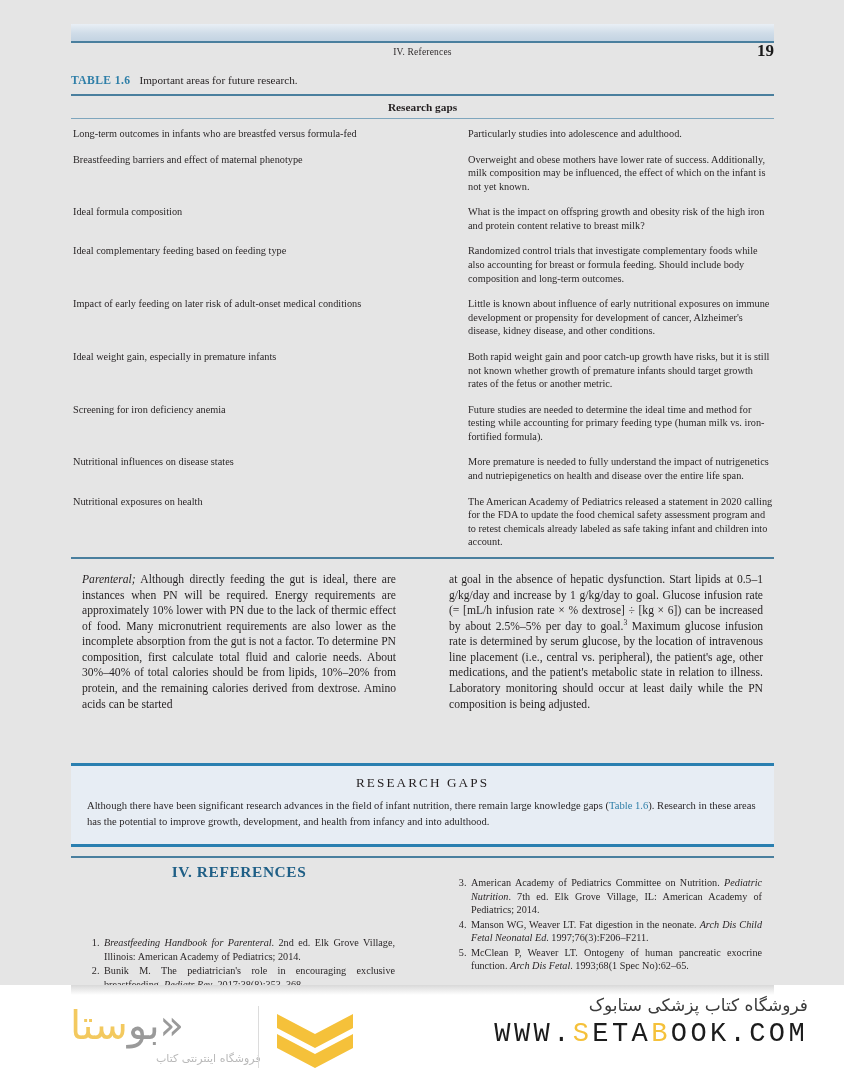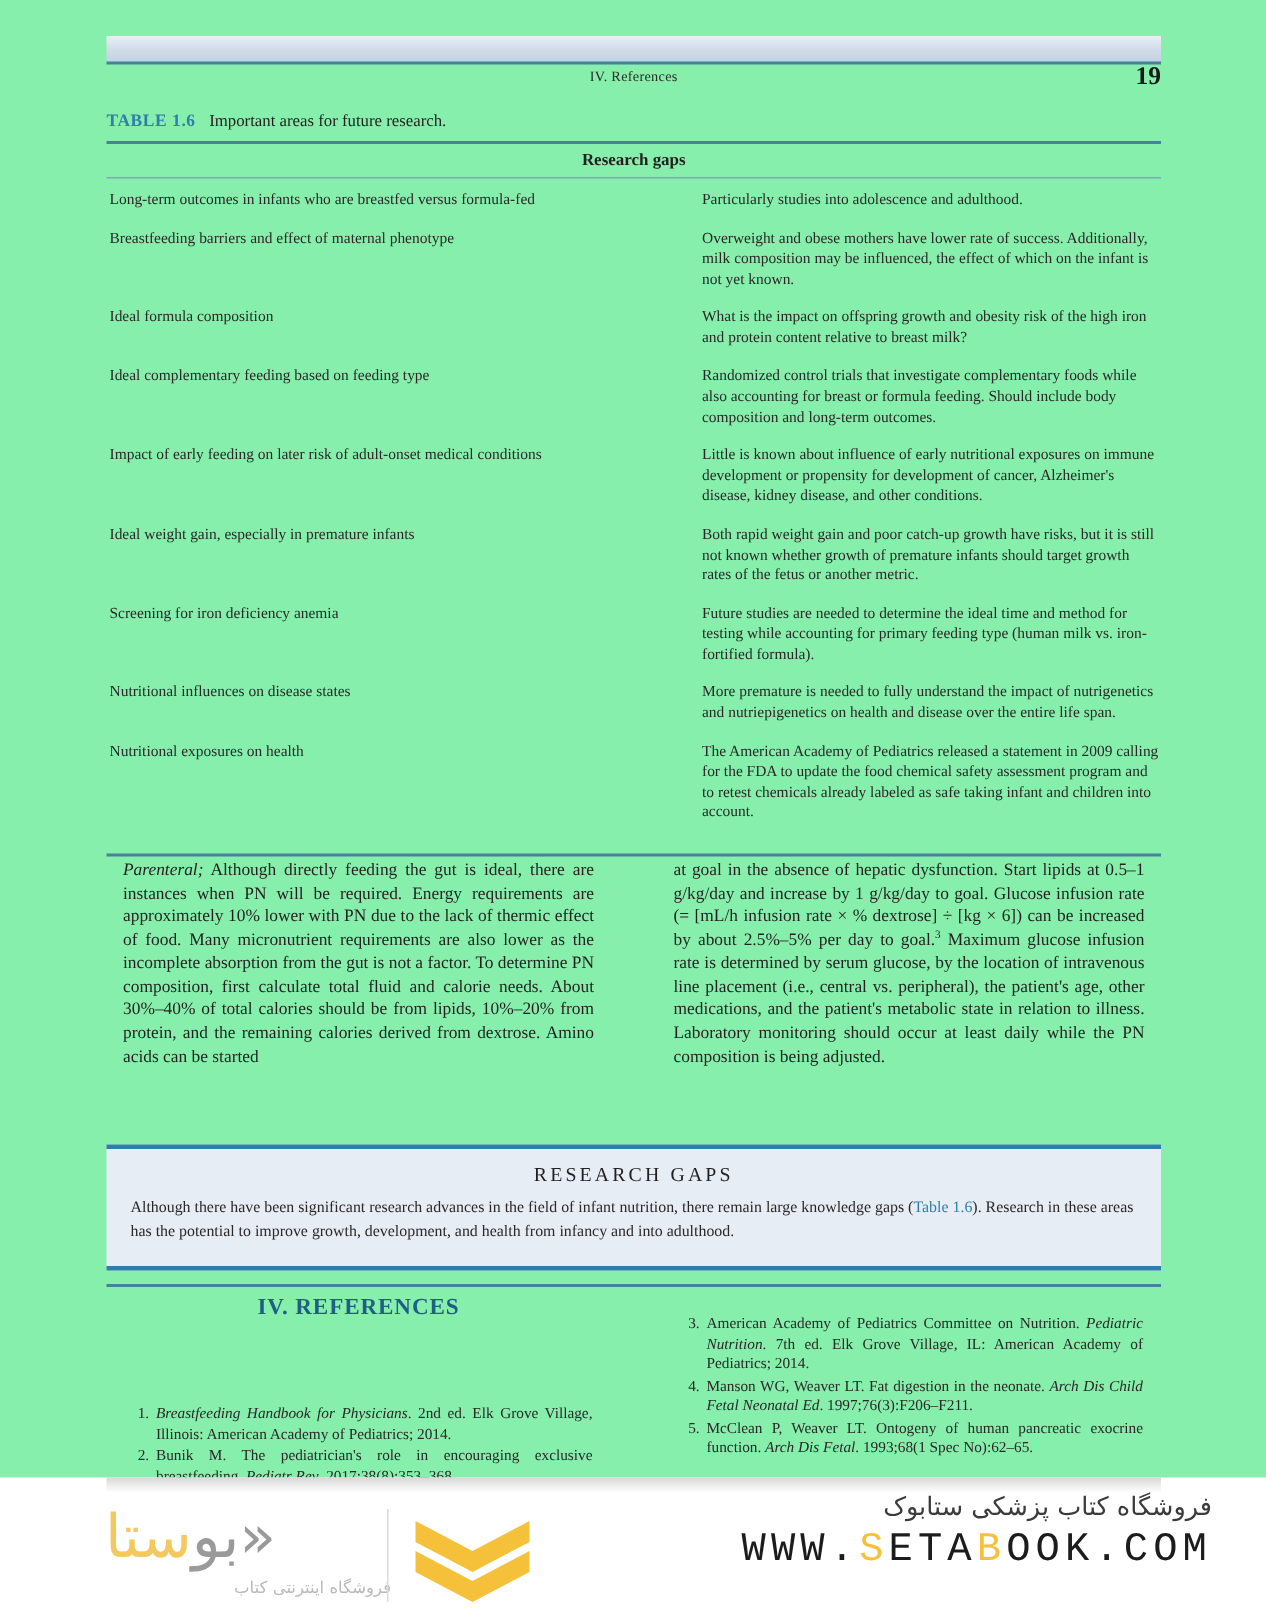--- a/index.html
+++ b/index.html
@@ -14,21 +14,21 @@
     font-family: "Liberation Serif", "DejaVu Serif", serif;
     color: #231f20;
     overflow: hidden;
   }
 
   .page {
     position: absolute;
     left: 0; top: 0;
     width: 844px;
     height: 1080px;
-    background: #86efac;
+    background: #e5e5e5;
   }
 
   
   .top-bar-wrap {
     position: absolute;
     left: 71px;
     top: 24px;
     width: 703px;
   }
   .top-bar {
@@ -115,21 +115,21 @@
   }
   table.gaps td.c1 {
     width: 375px;
     padding-right: 14px;
     padding-left: 2px;
   }
   table.gaps td.c2 {
     padding-left: 6px;
   }
   table.gaps tr:first-child td { padding-top: 8px; }
-  table.gaps tr:last-child td { padding-bottom: 20px; }
+  table.gaps tr:last-child td { padding-bottom: 8px; }
 
   
   .body-cols {
     position: absolute;
     left: 71px;
     top: 561px;
     width: 703px;
     display: flex;
     gap: 31px;
   }
@@ -346,21 +346,21 @@
           <tr>
             <td class="c1">Screening for iron deficiency anemia</td>
             <td class="c2">Future studies are needed to determine the ideal time and method for testing while accounting for primary feeding type (human milk vs. iron-fortified formula).</td>
           </tr>
           <tr>
             <td class="c1">Nutritional influences on disease states</td>
             <td class="c2">More premature is needed to fully understand the impact of nutrigenetics and nutriepigenetics on health and disease over the entire life span.</td>
           </tr>
           <tr>
             <td class="c1">Nutritional exposures on health</td>
-            <td class="c2">The American Academy of Pediatrics released a statement in 2009 calling for the FDA to update the food chemical safety assessment program and to retest chemicals already labeled as safe taking infant and children into account.</td>
+            <td class="c2">The American Academy of Pediatrics released a statement in 2020 calling for the FDA to update the food chemical safety assessment program and to retest chemicals already labeled as safe taking infant and children into account.</td>
           </tr>
         </tbody>
     </table>
     <div class="rule-thick"></div>
   </div>
 
   <div class="body-cols">
     <div class="col">
       <p><span class="ital">Parenteral;</span><span> Although directly feeding the gut is ideal, there are instances when PN will be required. Energy requirements are approximately 10% lower with PN due to the lack of thermic effect of food. Many micronutrient requirements are also lower as the incomplete absorption from the gut is not a factor. To determine PN composition, first calculate total fluid and calorie needs. About 30%‒40% of total calories should be from lipids, 10%‒20% from protein, and the remaining calories derived from dextrose. Amino acids can be started</span></p>
     </div>
@@ -372,21 +372,21 @@
   <div class="rg-box">
     <div class="rg-title">RESEARCH GAPS</div>
     <div class="rg-text"><span>Although there have been significant research advances in the field of infant nutrition, there remain large knowledge gaps (</span><span class="xref">Table 1.6</span><span>). Research in these areas has the potential to improve growth, development, and health from infancy and into adulthood.</span></div>
   </div>
 
   <div class="ref-rule"></div>
   <div class="ref-heading">IV. REFERENCES</div>
   <div class="ref-cols">
     <div class="rcol left">
       <ol class="reflist" id="reflist-left" start="1">
-          <li><span class="ital">Breastfeeding Handbook for Physicians</span><span>. 2nd ed. Elk Grove Village, Illinois: American Academy of Pediatrics; 2014.</span></li>
+          <li><span class="ital">Breastfeeding Handbook for Parenteral</span><span>. 2nd ed. Elk Grove Village, Illinois: American Academy of Pediatrics; 2014.</span></li>
           <li><span>Bunik M. The pediatrician's role in encouraging exclusive breastfeeding. </span><span class="ital">Pediatr Rev</span><span>. 2017;38(8):353‒368.</span></li>
         </ol>
     </div>
     <div class="rcol">
       <ol class="reflist" id="reflist-right" start="3">
           <li><span>American Academy of Pediatrics Committee on Nutrition. </span><span class="ital">Pediatric Nutrition</span><span>. 7th ed. Elk Grove Village, IL: American Academy of Pediatrics; 2014.</span></li>
           <li><span>Manson WG, Weaver LT. Fat digestion in the neonate. </span><span class="ital">Arch Dis Child Fetal Neonatal Ed</span><span>. 1997;76(3):F206‒F211.</span></li>
           <li><span>McClean P, Weaver LT. Ontogeny of human pancreatic exocrine function. </span><span class="ital">Arch Dis Fetal</span><span>. 1993;68(1 Spec No):62‒65.</span></li>
         </ol>
     </div>

